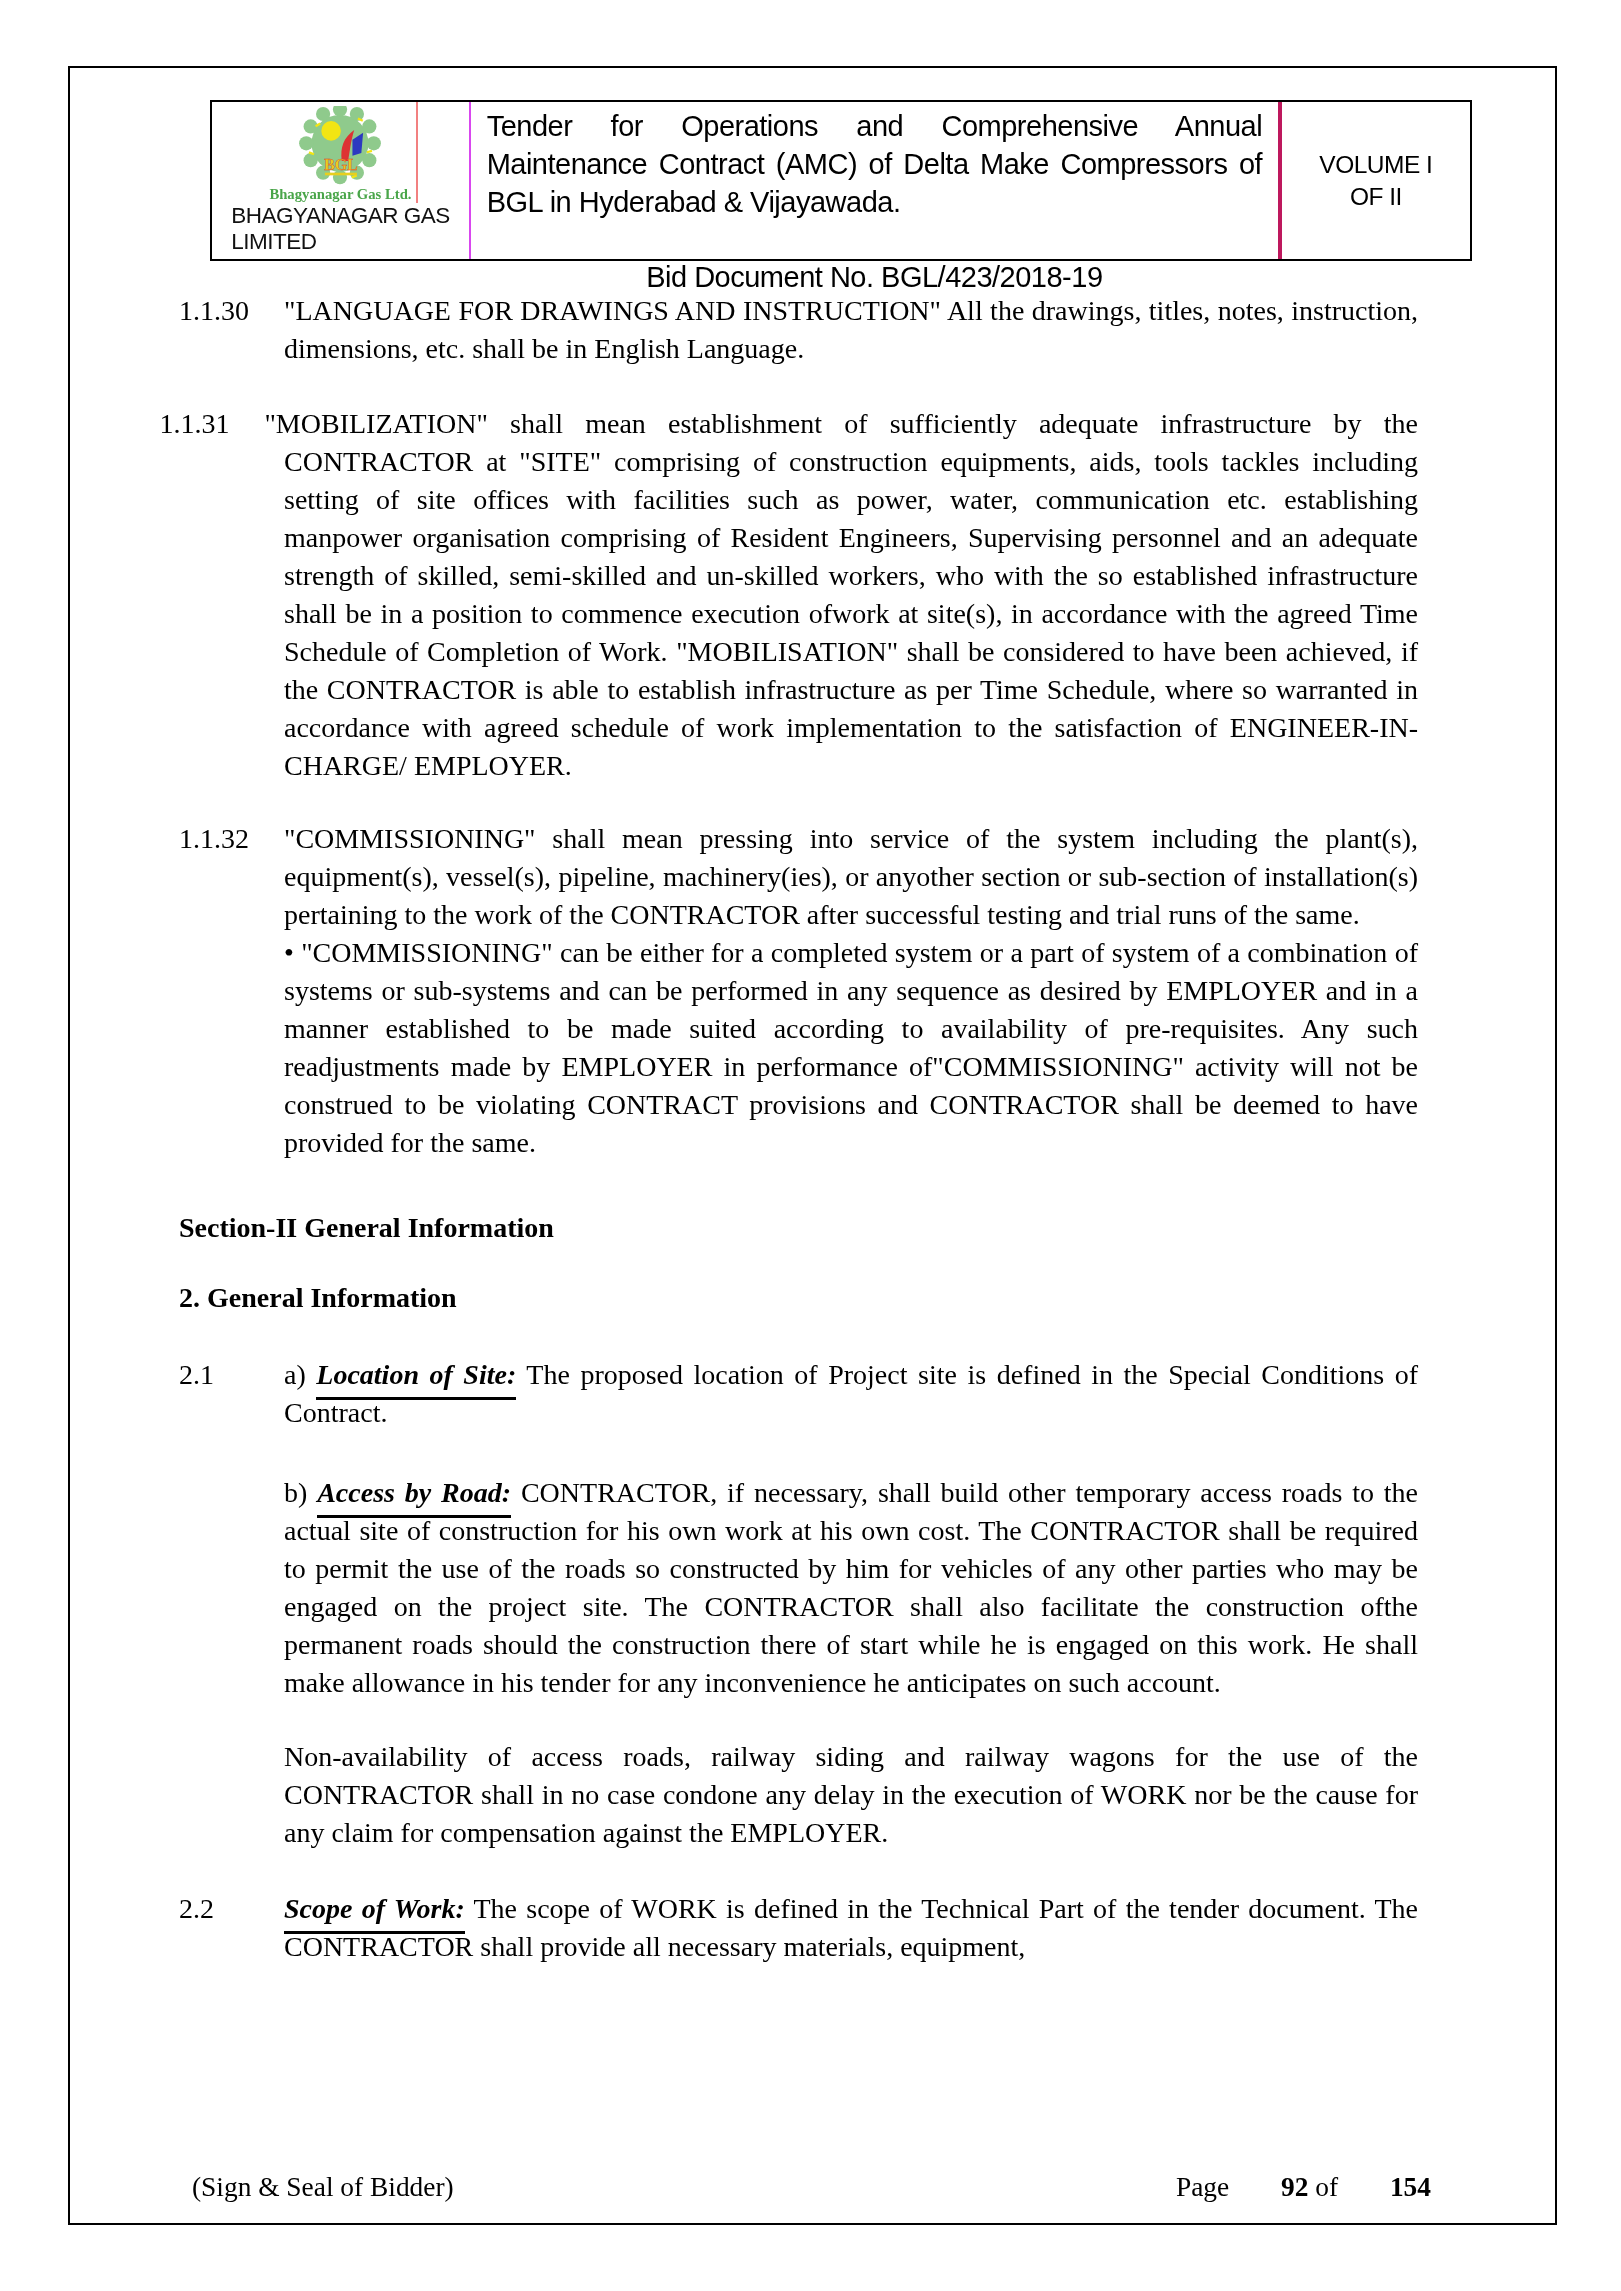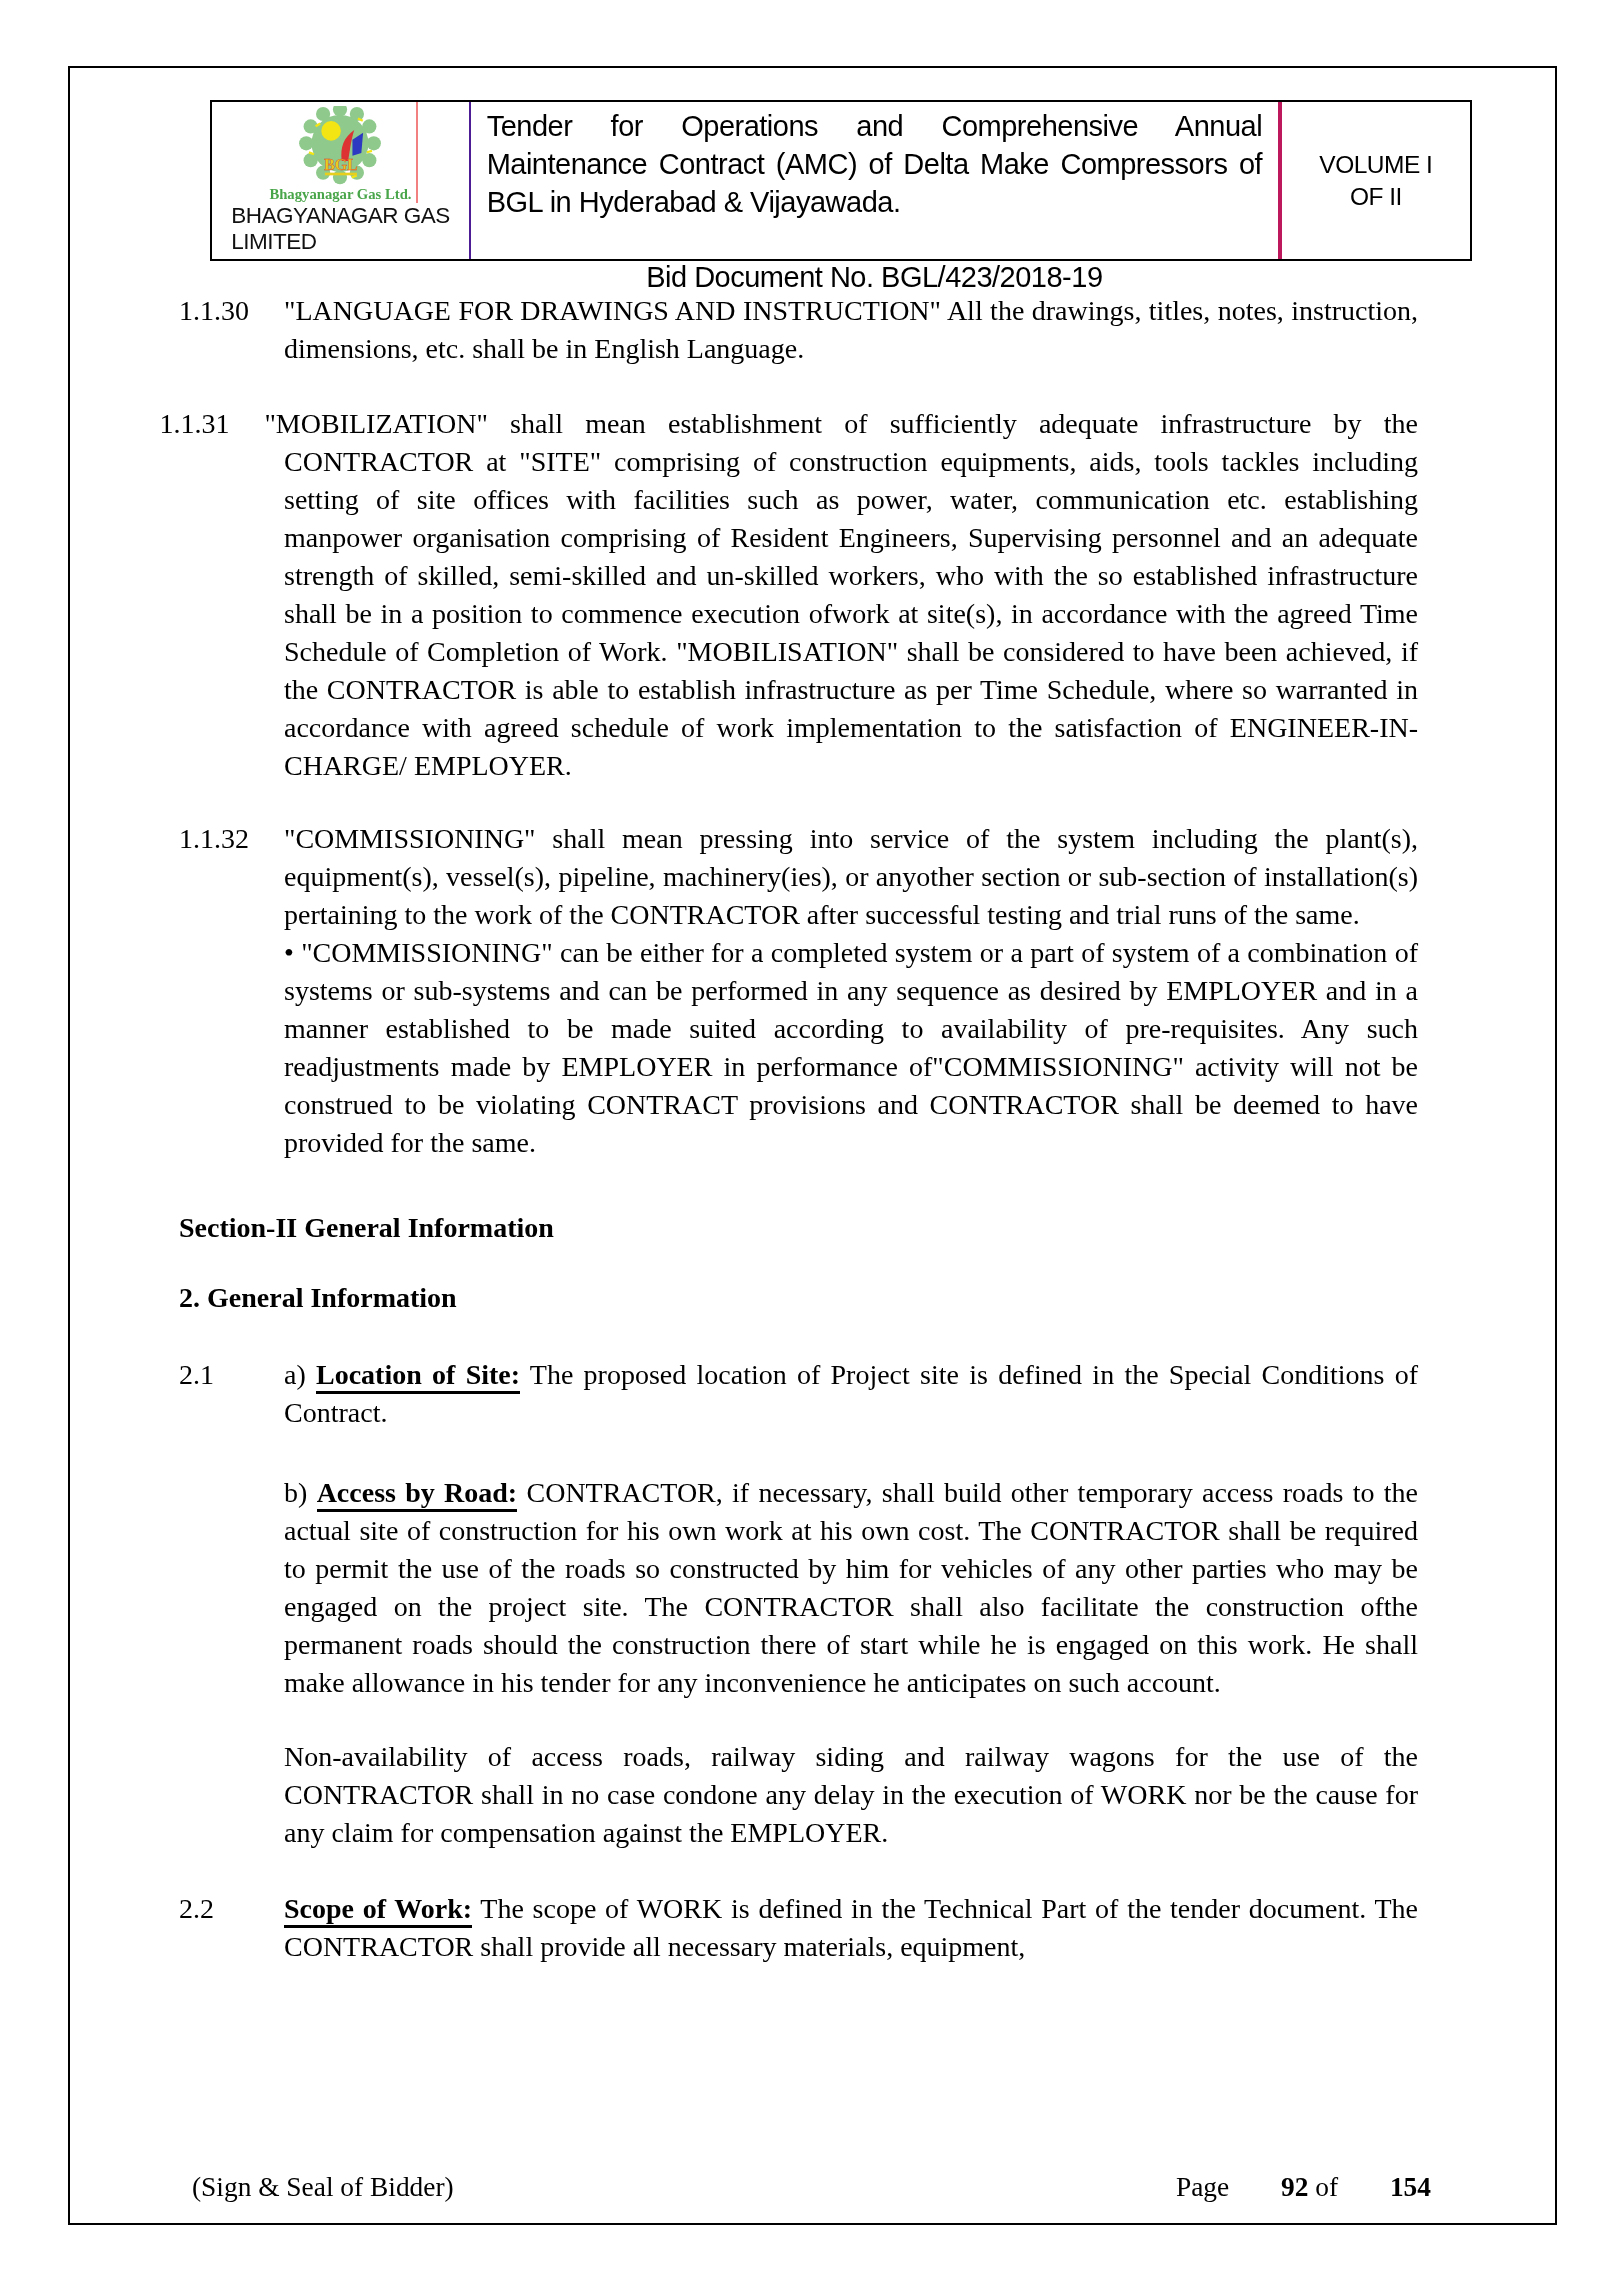--- a/index.html
+++ b/index.html
@@ -53,21 +53,21 @@
     line-height: 16.7px;
   }
   .company-name {
     font-size: 22.5px;
     line-height: 26.5px;
     color: #111;
     letter-spacing: -0.5px;
   }
   .title-cell {
     width: 812px;
-    border-left: 2px solid #4c1d95;
+    border-left: 2px solid #d946ef;
     box-sizing: border-box;
     padding: 4.9px 15.7px 2px 15.7px;
     font-size: 29px;
     line-height: 38px;
     letter-spacing: -0.5px;
   }
   .title-text { text-align: justify; }
   .bid-doc { text-align: center; margin-top: 37px; }
   .volume-cell {
     width: 193px;
@@ -108,21 +108,22 @@
     text-align: left;
   }
   .mbh1 { margin-bottom: 32px; }
   .mbh2 { margin-bottom: 39px; }
   .mb21a { margin-bottom: 42px; }
   .mb21b { margin-bottom: 36px; }
   .mb21c { margin-bottom: 38px; }
   .lead-label {
     font-weight: bold;
     border-bottom: 3.9px solid #000;
-    padding-bottom: 1px;
+    padding-bottom: 7px;
+    font-style: italic;
   }
   
   .footer {
     position: absolute;
     left: 122px; top: 2102px;
     width: 1239px;
     display: flex;
     justify-content: space-between;
     font-size: 27.4px;
     line-height: 35px;

